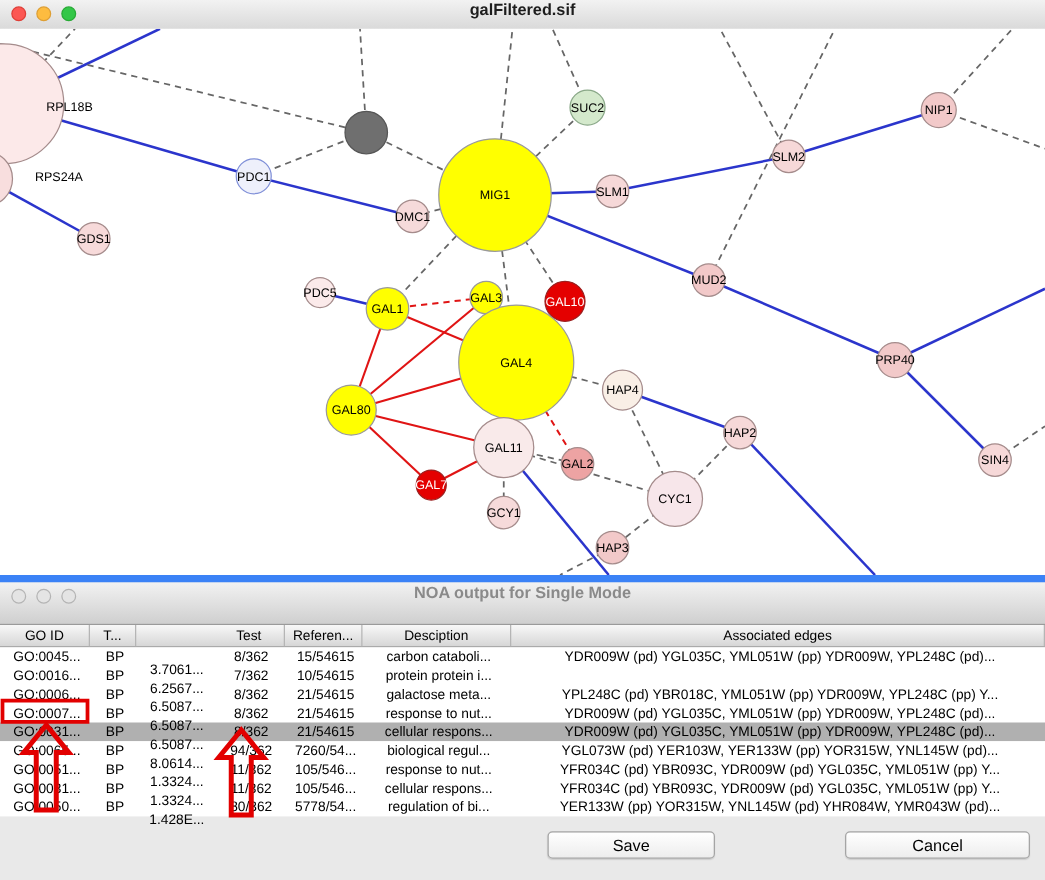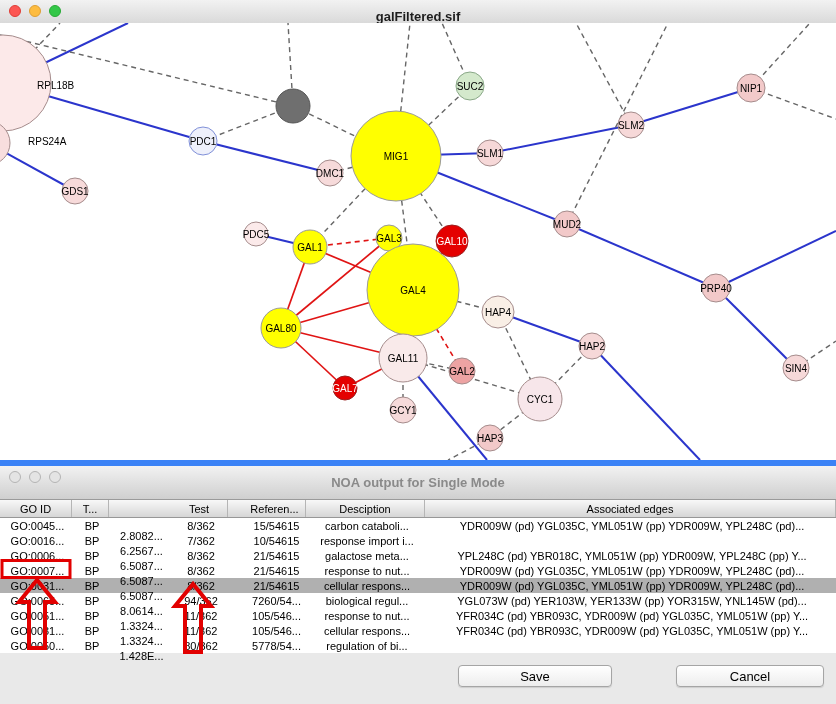--- a/index.html
+++ b/index.html
@@ -6,21 +6,21 @@
   body{
     width:836px;height:704px;position:relative;overflow:hidden;
     font-family:"Liberation Sans",sans-serif;background:#e8e8e8;
   }
   
   .window-top{position:absolute;top:0;left:0;width:836px;height:460px;background:#fff;}
   .window-bottom{position:absolute;top:460px;left:0;width:836px;height:244px;background:#e9e9e9;border-top:6px solid #3b82f6;box-sizing:border-box;}
   .titlebar{
     height:34px;background:linear-gradient(#f2f2f2,#cfcfcf);
     border-bottom:1px solid #9a9a9a;position:relative;
-    display:flex;align-items:center;box-sizing:border-box;
+    display:flex;align-items:flex-start;box-sizing:border-box;
   }
   .titlebar .title{flex:1;text-align:center;font-size:13px;font-weight:bold;color:#1d1d1d;}
   .titlebar.inactive .title{color:#8a8a8a;}
   .traffic{position:absolute;left:9px;top:5px;display:flex;gap:8px;}
   .light{width:12px;height:12px;border-radius:50%;box-sizing:border-box;display:inline-block;}
   .light.red{background:#fc5753;border:1px solid #df3e37;}
   .light.yellow{background:#fdbc40;border:1px solid #de9f34;}
   .light.green{background:#33c748;border:1px solid #27aa35;}
   .light.inactive{background:#e4e4e4;border:1px solid #b4b4b4;}
   
@@ -39,32 +39,32 @@
     overflow:hidden;white-space:nowrap;
   }
   .table-body{background:#fff;text-align:center;}
   .trow{display:flex;height:15px;font-size:11px;align-items:center;background:#fff;}
   .trow.selected{background:#b0b0b0;}
   .tcell{box-sizing:border-box;padding-left:3px;overflow:hidden;white-space:nowrap;color:#000;}
   .col-go_id{width:72px;}
   .col-type{width:37px;}
   .col-p_value{width:62px;margin-top:20px;}
   .col-test{width:57px;}
-  .col-reference{width:62px;margin-left:16px;}
+  .col-reference{width:62px;}
   .col-description{width:119px;}
   .col-edges{flex:1;min-width:0;}
   
   .mac-btn{
     position:absolute;top:199px;height:22px;
     background:linear-gradient(#ffffff,#ededed);
     border:1px solid #a5a5a5;border-radius:4px;
     font-family:"Liberation Sans",sans-serif;font-size:13px;color:#000;
     box-shadow:0 1px 1px rgba(0,0,0,0.12);
   }
-  .btn-save{left:458px;width:154px;}
+  .btn-save{left:438px;width:134px;}
   .btn-cancel{left:676px;width:148px;}
   
   #annotation-overlay{position:absolute;top:0;left:0;z-index:50;pointer-events:none;}
 </style>
 </head>
 <body>
 
 <div class="window-top">
   <div class="titlebar">
     <div class="traffic">
@@ -203,33 +203,33 @@
       <div class="hcell col-p_value">P-value</div>
       <div class="hcell col-test">Test</div>
       <div class="hcell col-reference">Referen...</div>
       <div class="hcell col-description">Desciption</div>
       <div class="hcell col-edges">Associated edges</div>
     </div>
   <div class="table-body" id="table-body">
       <div class="trow">
         <div class="tcell col-go_id">GO:0045...</div>
         <div class="tcell col-type">BP</div>
-        <div class="tcell col-p_value">2.8082...</div>
+        <div class="tcell col-p_value">3.7061...</div>
         <div class="tcell col-test">8/362</div>
         <div class="tcell col-reference">15/54615</div>
         <div class="tcell col-description">carbon cataboli...</div>
         <div class="tcell col-edges">YDR009W (pd) YGL035C, YML051W (pp) YDR009W, YPL248C (pd)...</div>
       </div>
       <div class="trow">
         <div class="tcell col-go_id">GO:0016...</div>
         <div class="tcell col-type">BP</div>
         <div class="tcell col-p_value">6.2567...</div>
         <div class="tcell col-test">7/362</div>
         <div class="tcell col-reference">10/54615</div>
-        <div class="tcell col-description">response import i...</div>
+        <div class="tcell col-description">protein protein i...</div>
       </div>
       <div class="trow">
         <div class="tcell col-go_id">GO:0006...</div>
         <div class="tcell col-type">BP</div>
         <div class="tcell col-p_value">6.5087...</div>
         <div class="tcell col-test">8/362</div>
         <div class="tcell col-reference">21/54615</div>
         <div class="tcell col-description">galactose meta...</div>
         <div class="tcell col-edges">YPL248C (pd) YBR018C, YML051W (pp) YDR009W, YPL248C (pp) Y...</div>
       </div>
@@ -278,20 +278,21 @@
         <div class="tcell col-description">cellular respons...</div>
         <div class="tcell col-edges">YFR034C (pd) YBR093C, YDR009W (pd) YGL035C, YML051W (pp) Y...</div>
       </div>
       <div class="trow">
         <div class="tcell col-go_id">GO:0050...</div>
         <div class="tcell col-type">BP</div>
         <div class="tcell col-p_value">1.428E...</div>
         <div class="tcell col-test">80/362</div>
         <div class="tcell col-reference">5778/54...</div>
         <div class="tcell col-description">regulation of bi...</div>
+        <div class="tcell col-edges">YER133W (pp) YOR315W, YNL145W (pd) YHR084W, YMR043W (pd)...</div>
       </div>
     </div>
 
   <button class="mac-btn btn-save">Save</button>
   <button class="mac-btn btn-cancel">Cancel</button>
 </div>
 
 <svg id="annotation-overlay" width="836" height="704" viewBox="0 0 836 704">
   <rect x="2" y="560.5" width="68" height="17" fill="none" stroke="#e20000" stroke-width="3"></rect>
   <path d="M37,580 L19,602 L29,602 L29,648 L45,648 L45,602 L55,602 Z" fill="none" stroke="#e20000" stroke-width="4" stroke-linejoin="miter"></path>

